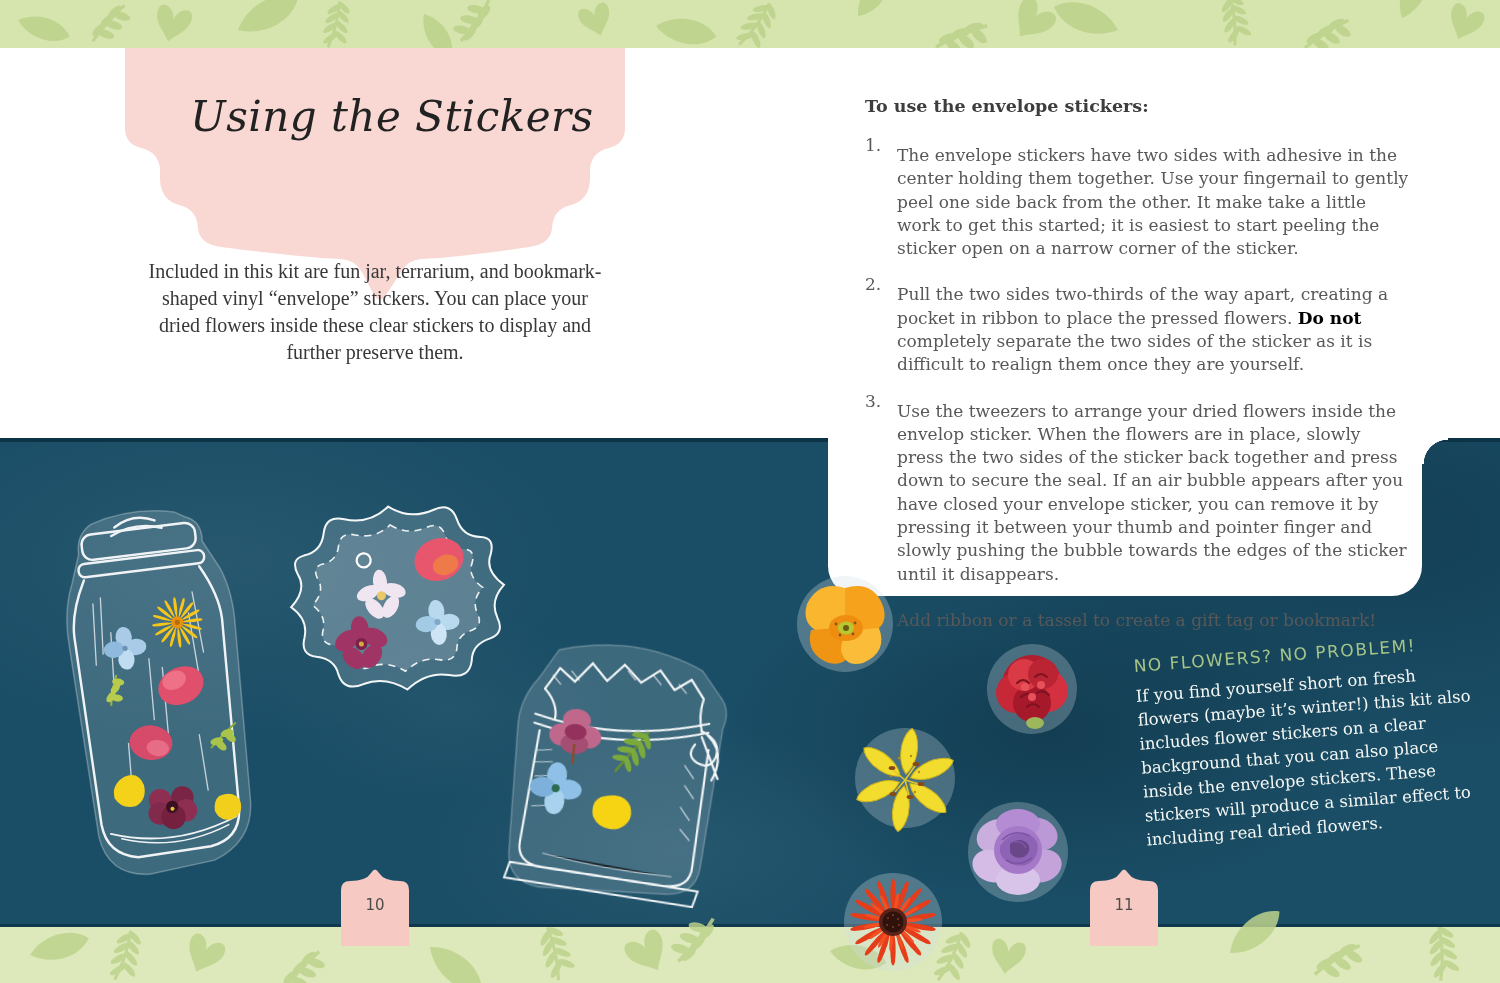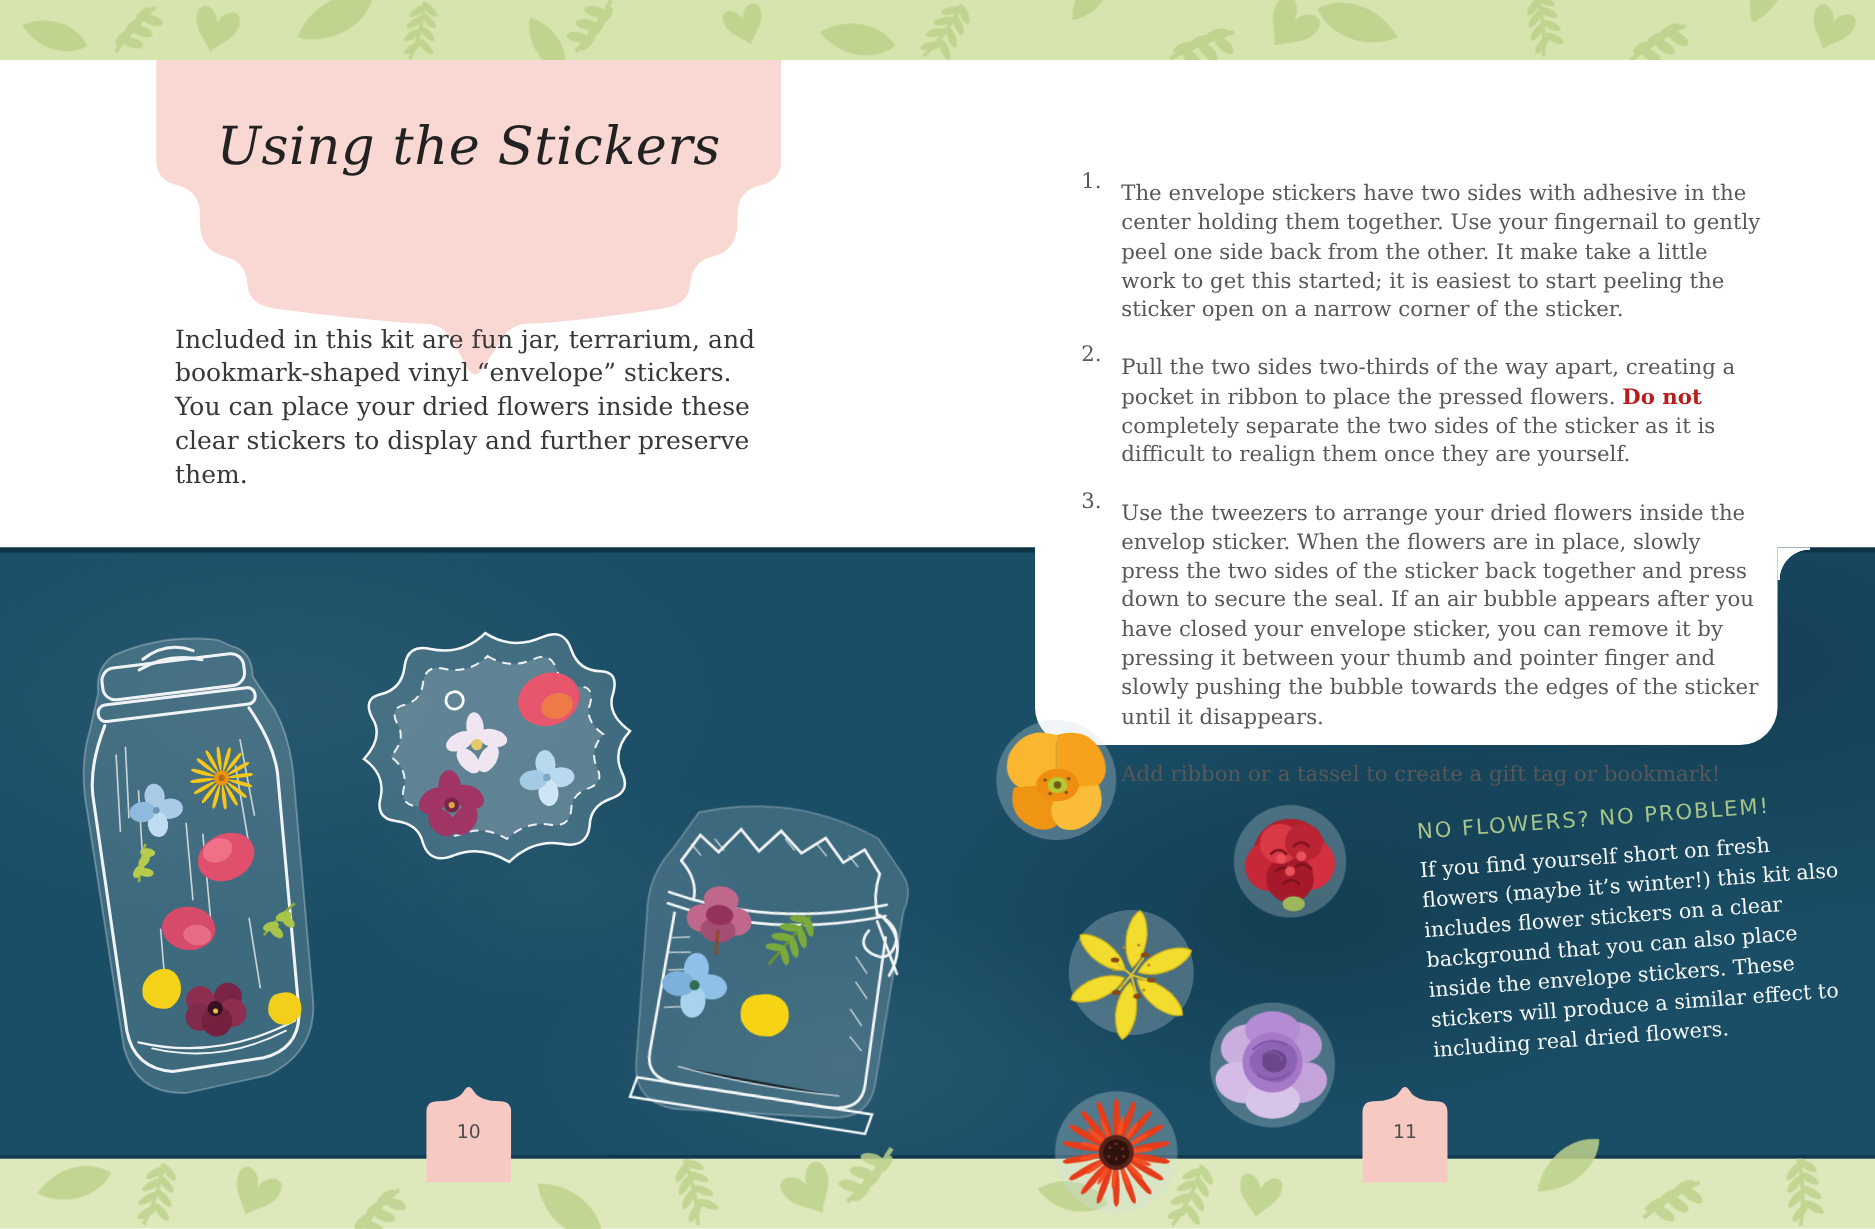--- a/index.html
+++ b/index.html
@@ -25,31 +25,31 @@
 
   
   .panel{position:absolute;left:828px;top:48px;width:594px;height:548px;background:#ffffff;
          border-radius:0 0 30px 30px;z-index:1;}
   .inv-corner{position:absolute;left:1422px;top:438px;width:26px;height:26px;z-index:1;
          background:radial-gradient(circle at 100% 100%, rgba(255,255,255,0) 24px, #ffffff 24.5px);}
 
   
   .plaque{left:125px;top:48px;z-index:2;}
   .title{left:125px;top:92px;width:500px;text-align:center;z-index:3;
-         font-size:42px;font-style:italic;color:#222222;letter-spacing:.5px;}
-  .intro{left:140px;top:258px;width:470px;text-align:left;z-index:3;
-         font-size:20px;line-height:1.35;color:#383838;}
+         font-size:42px;font-style:italic;color:#222222;letter-spacing:.5px;padding-left:17px;}
+  .intro{left:140px;top:258px;width:470px;text-align:center;z-index:3;
+         font-size:20px;line-height:1.35;color:#383838;font-family:Liberation Serif, serif;}
 
   
   .list-heading{left:865px;top:96px;width:540px;z-index:3;font-size:17.5px;font-weight:bold;color:#3d3d3d;}
   .steps{left:865px;top:134px;width:545px;z-index:3;}
   .step{display:flex;gap:9px;margin-bottom:13px;font-size:17px;line-height:1.37;color:#585858;}
   .step-num{flex:none;width:23px;}
   .step-text{width:513px;margin-top:10px;}
-  .step-text b{color:#b91c1c;}
+  .step-text b{color:#000000;}
 
   
   .callout{left:1133px;top:656px;width:368px;z-index:2;transform:rotate(-4.2deg);transform-origin:0 0;}
   .callout-heading{font-family:"DejaVu Sans","Liberation Sans",sans-serif;font-size:17px;
         letter-spacing:1.5px;color:#a6c487;margin-bottom:9px;}
   .callout-body{font-size:16.5px;line-height:1.46;color:#f5f7f4;width:345px;}
 
   
   .tab{position:absolute;top:866px;width:58px;height:80px;z-index:4;}
   .tab-num{position:absolute;left:0;top:30px;width:68px;text-align:center;
@@ -131,20 +131,21 @@
 
   <div class="abs plaque">
     <svg width="500" height="208" viewBox="0 0 500 208">
       <path fill="#f9d8d3" d="M0,0 H500 V80 Q500,96 484,100 Q466,104 465,122 L465,132 Q464,152 446,157 Q428,161 427,180 Q426,196 404,199 Q330,210 296,211 Q283,212 276,224 L261,247 Q255,256 249,247 L237,224 Q230,212 216,211 Q182,210 96,199 Q74,196 73,180 Q72,161 54,157 Q36,152 35,132 L35,122 Q34,104 16,100 Q0,96 0,80 Z"></path>
     </svg>
   </div>
   <div class="abs title">Using the Stickers</div>
 
   <div class="abs intro">Included in this kit are fun jar, terrarium, and bookmark-shaped vinyl “envelope” stickers. You can place your dried flowers inside these clear stickers to display and further preserve them.</div>
 
+  <div class="abs list-heading">To use the envelope stickers:</div>
   <div class="abs steps">
     <div class="step">
       <span class="step-num">1.</span>
       <span class="step-text"><span>The envelope stickers have two sides with adhesive in the center holding them together. Use your fingernail to gently peel one side back from the other. It make take a little work to get this started; it is easiest to start peeling the sticker open on a narrow corner of the sticker.</span><b></b><span></span></span>
     </div>
     <div class="step">
       <span class="step-num">2.</span>
       <span class="step-text"><span>Pull the two sides two-thirds of the way apart, creating a pocket in ribbon to place the pressed flowers. </span><b>Do not</b><span> completely separate the two sides of the sticker as it is difficult to realign them once they are yourself.</span></span>
     </div>
     <div class="step">

